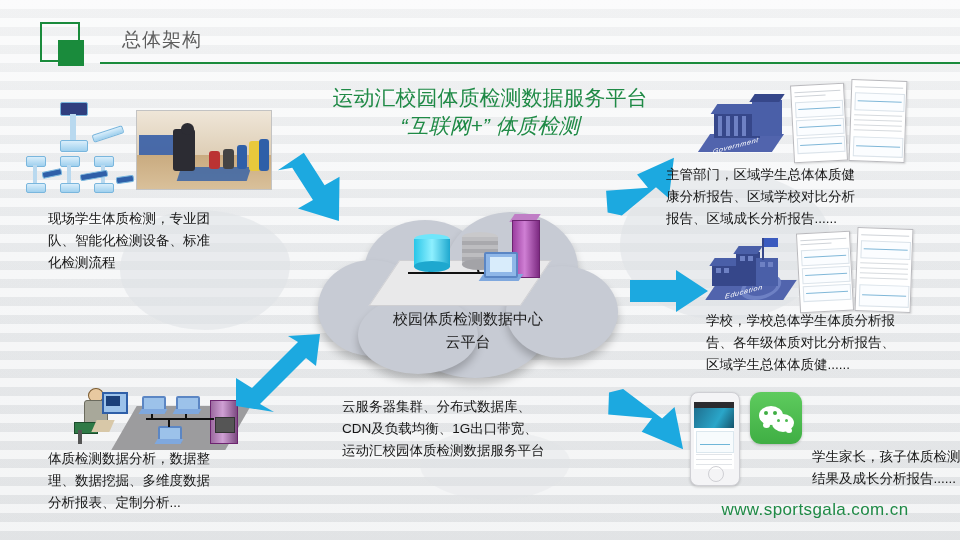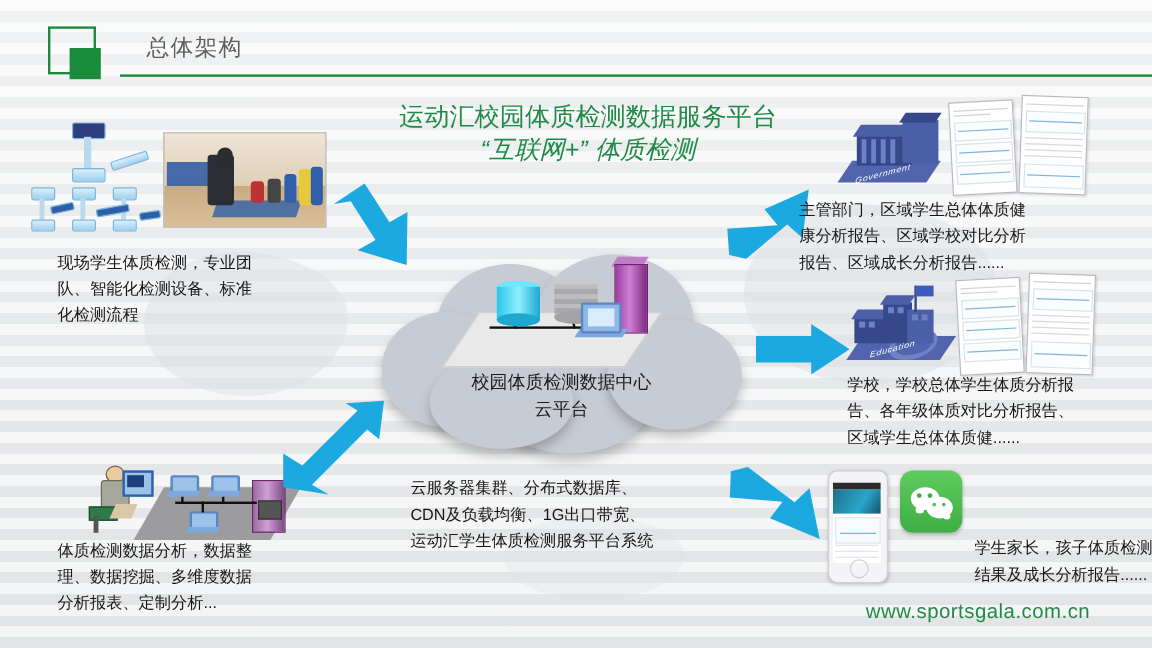--- a/index.html
+++ b/index.html
@@ -376,17 +376,17 @@
 结果及成长分析报告......</div>
 
   <div class="cap" style="left:48px;top:208px;width:225px;white-space:pre-line;">现场学生体质检测，专业团
 队、智能化检测设备、标准
 化检测流程</div>
   <div class="cap" style="left:48px;top:448px;width:225px;white-space:pre-line;">体质检测数据分析，数据整
 理、数据挖掘、多维度数据
 分析报表、定制分析...</div>
   <div class="cap" style="left:342px;top:396px;width:280px;white-space:pre-line;">云服务器集群、分布式数据库、
 CDN及负载均衡、1G出口带宽、
-运动汇学生体质检测服务平台系统</div>
+运动汇校园体质检测数据服务平台</div>
 
   <div class="url">www.sportsgala.com.cn</div>
 
 </div>
 
 </body></html>

